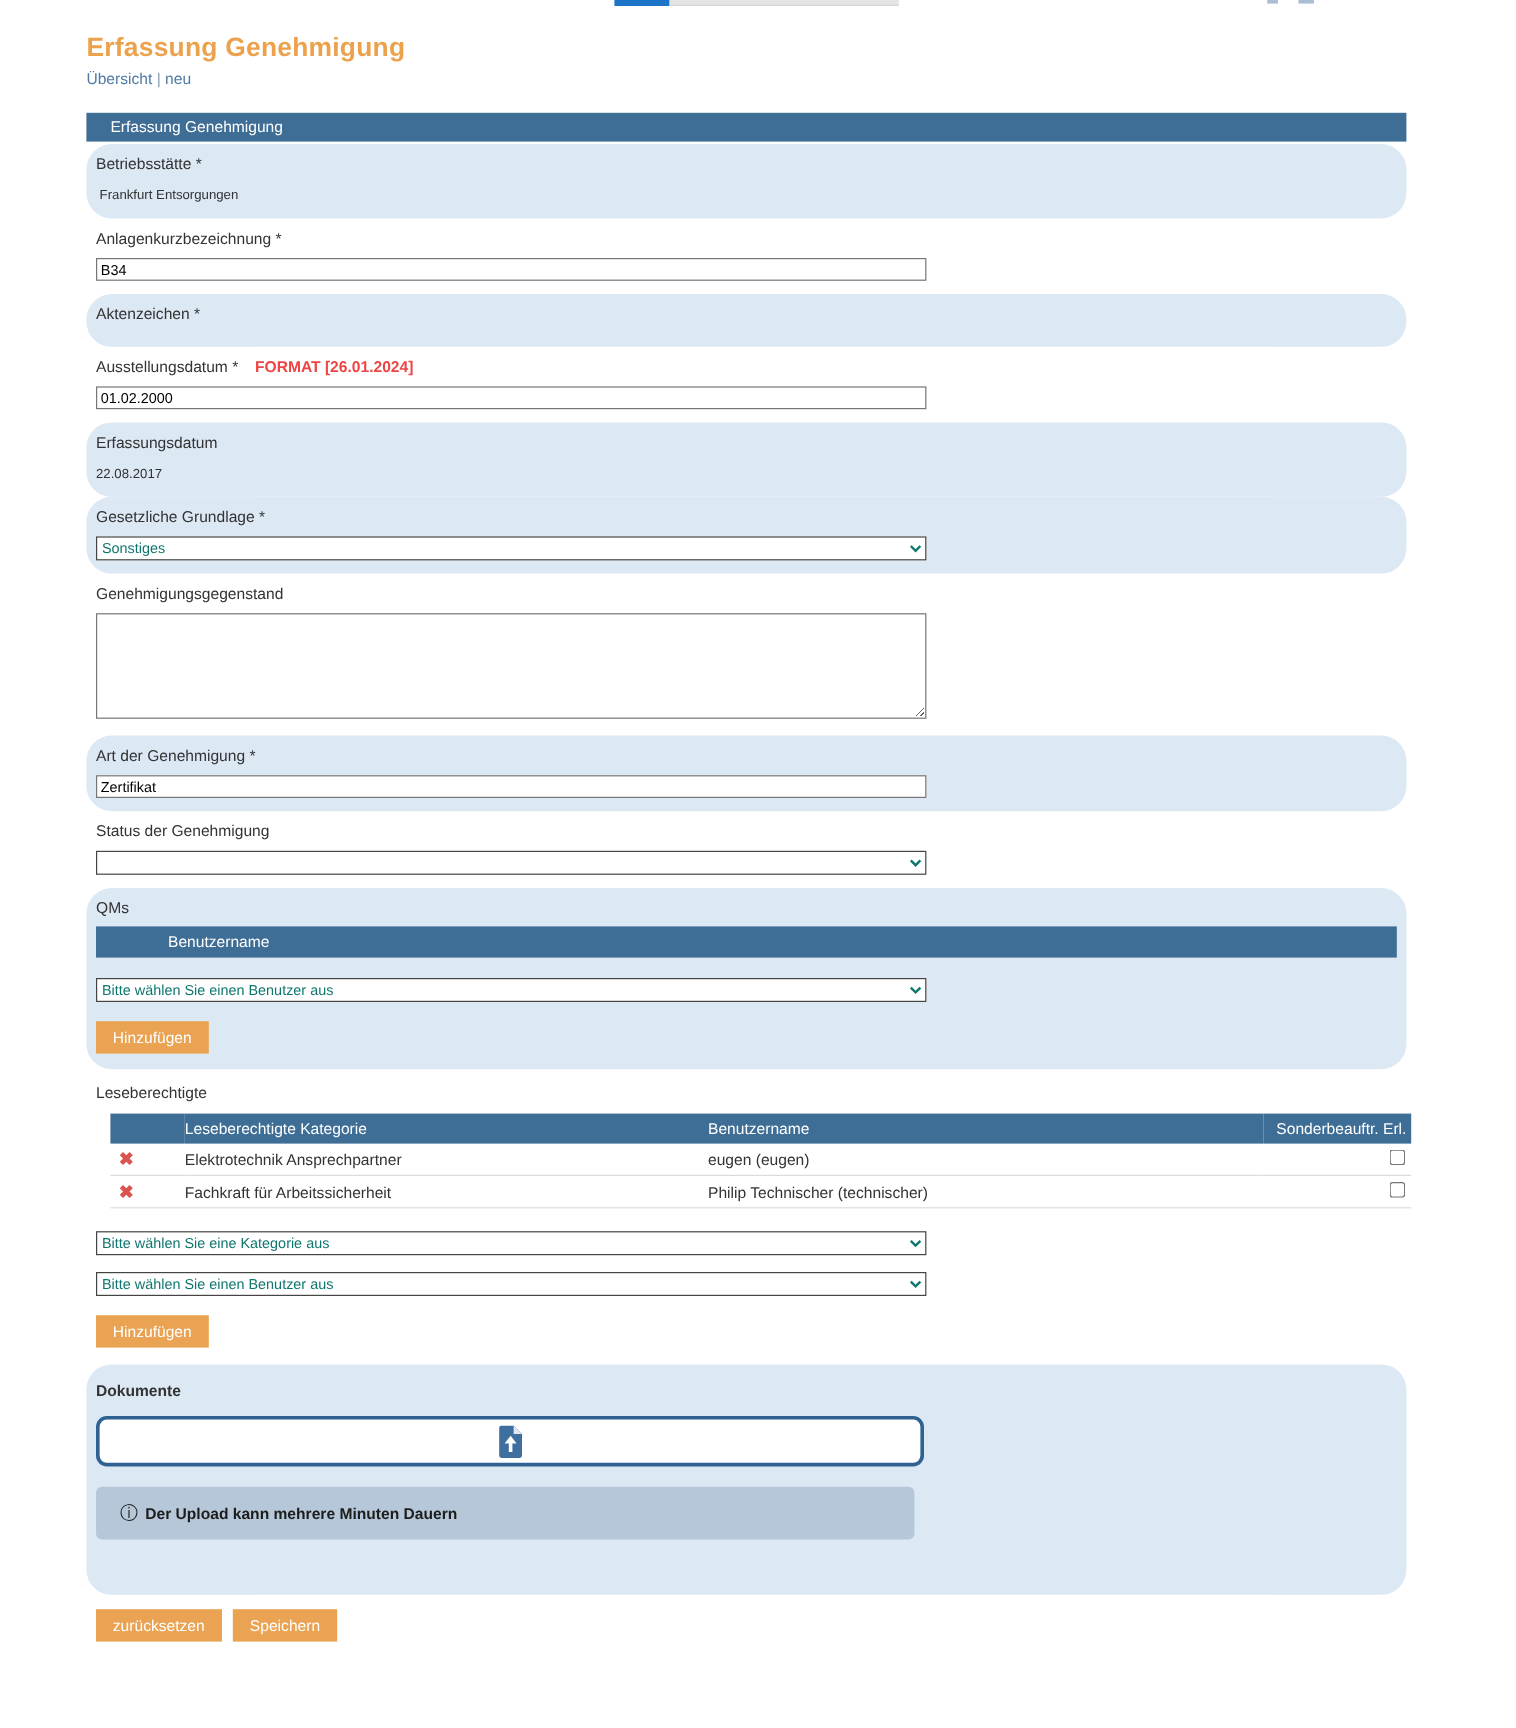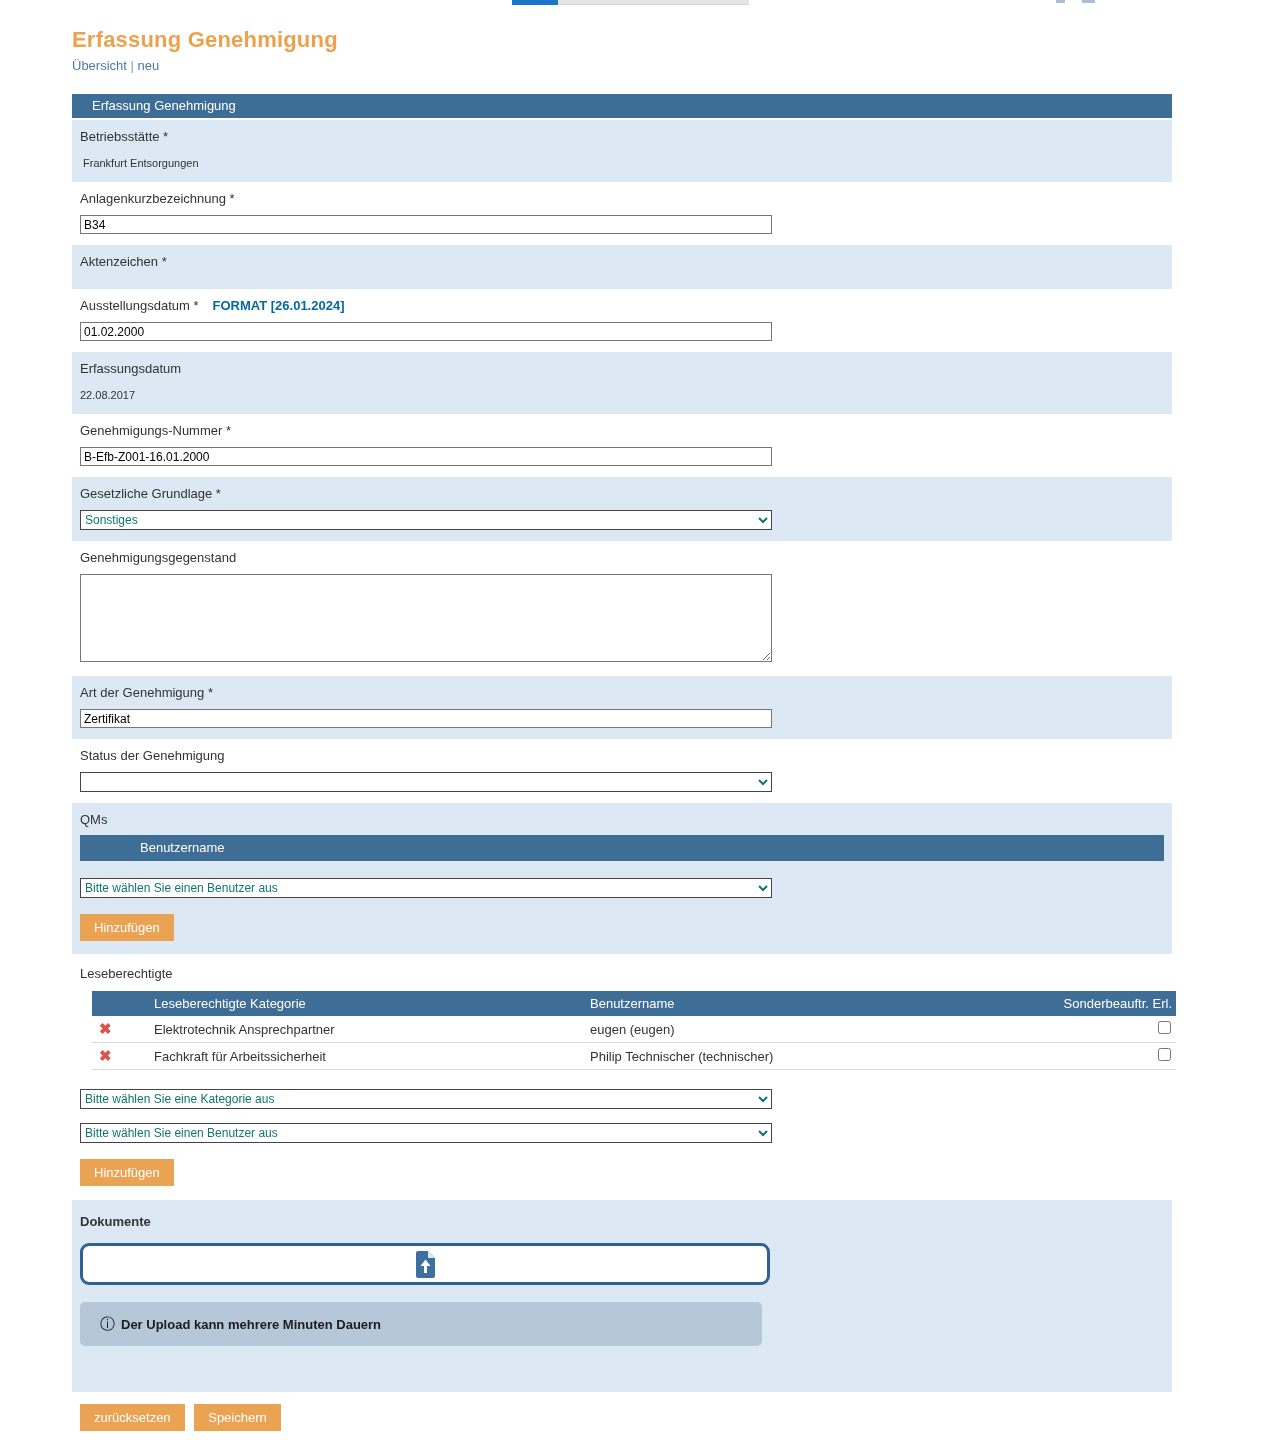--- a/index.html
+++ b/index.html
@@ -12,25 +12,25 @@
   .top-remnant-b{position:absolute;left:1082px;top:0;width:13px;height:3px;background:#aabfd3;}
 
   .main{position:absolute;left:72px;top:27px;width:1100px;}
 
   .page-title{color:#eca24d;font-size:22px;font-weight:bold;margin:0 0 5px 0;letter-spacing:.2px;}
   .breadcrumb{font-size:13px;margin-bottom:21px;color:#8a9bb0;}
   .breadcrumb a{color:#4d7aa5;text-decoration:none;cursor:pointer;text-align:center;}
 
   .panel-header{background:#3e6d95;color:#fff;height:24px;line-height:24px;padding-left:20px;font-size:13px;margin-bottom:2px;}
 
-  .band{padding:9px 8px 11px 8px;}
+  .band{padding:9px 8px 11px 8px;border-radius:21px;}
   .band.blue{background:#dce8f4;}
 
   .field-label{display:block;font-size:13px;color:#333;margin-bottom:9px;}
-  .field-label .format-hint{font-weight:bold;color:#0369a1;margin-left:14px;}
+  .field-label .format-hint{font-weight:bold;color:#ef4444;margin-left:14px;}
   .field-value{font-size:11px;color:#333;padding-left:3px;margin-top:13px;}
 
   .text-input{display:block;width:684px;height:15px;border:1px solid #767676;background:#fff;color:#000;
     font-family:Liberation Sans, sans-serif;font-size:12px;padding:1px 3px;}
   .select-input{display:block;width:692px;height:20px;border:1px solid #444;background:#fff;color:#0f766e;
     font-family:"Liberation Sans",sans-serif;font-size:12px;}
   .textarea-input{display:block;width:684px;height:82px;border:1px solid #767676;background:#fff;color:#000;
     font-family:"Liberation Sans",sans-serif;font-size:12px;padding:2px 3px;resize:both;}
 
   .subtable-header{background:#3e6d95;color:#fff;height:26px;line-height:26px;padding-left:60px;font-size:13px;margin-top:8px;}
@@ -101,24 +101,20 @@
       <span>Ausstellungsdatum *</span><span class="format-hint">FORMAT [26.01.2024]</span>
     </span>
     <input type="text" class="text-input" value="01.02.2000" style="">
   </div>
 
   <div class="band blue" style="padding-bottom:13px;">
     <span class="field-label">Erfassungsdatum</span>
     <div class="field-value" style="padding-left:0;">22.08.2017</div>
   </div>
 
-  <div class="band">
-    <span class="field-label">Genehmigungs-Nummer *</span>
-    <input type="text" class="text-input" value="B-Efb-Z001-16.01.2000" style="">
-  </div>
 
   <div class="band blue">
     <span class="field-label">Gesetzliche Grundlage *</span>
     <select class="select-input">
       <option>Sonstiges</option>
     </select>
   </div>
 
   <div class="band" style="padding-bottom:14px;">
     <span class="field-label">Genehmigungsgegenstand</span>

